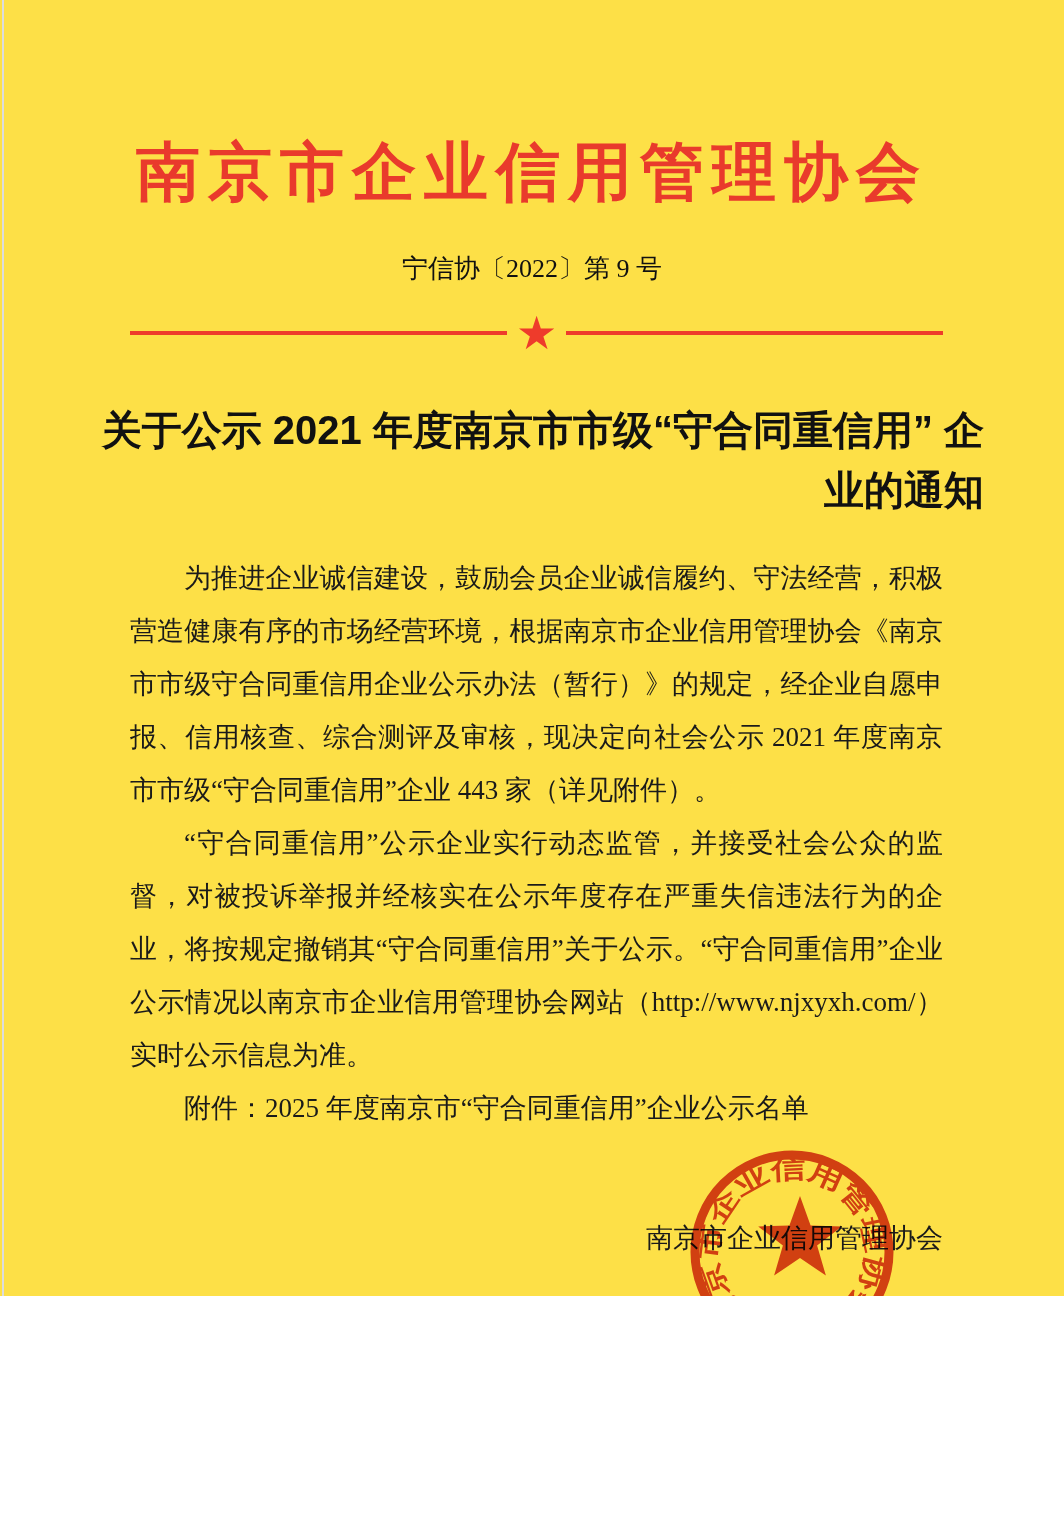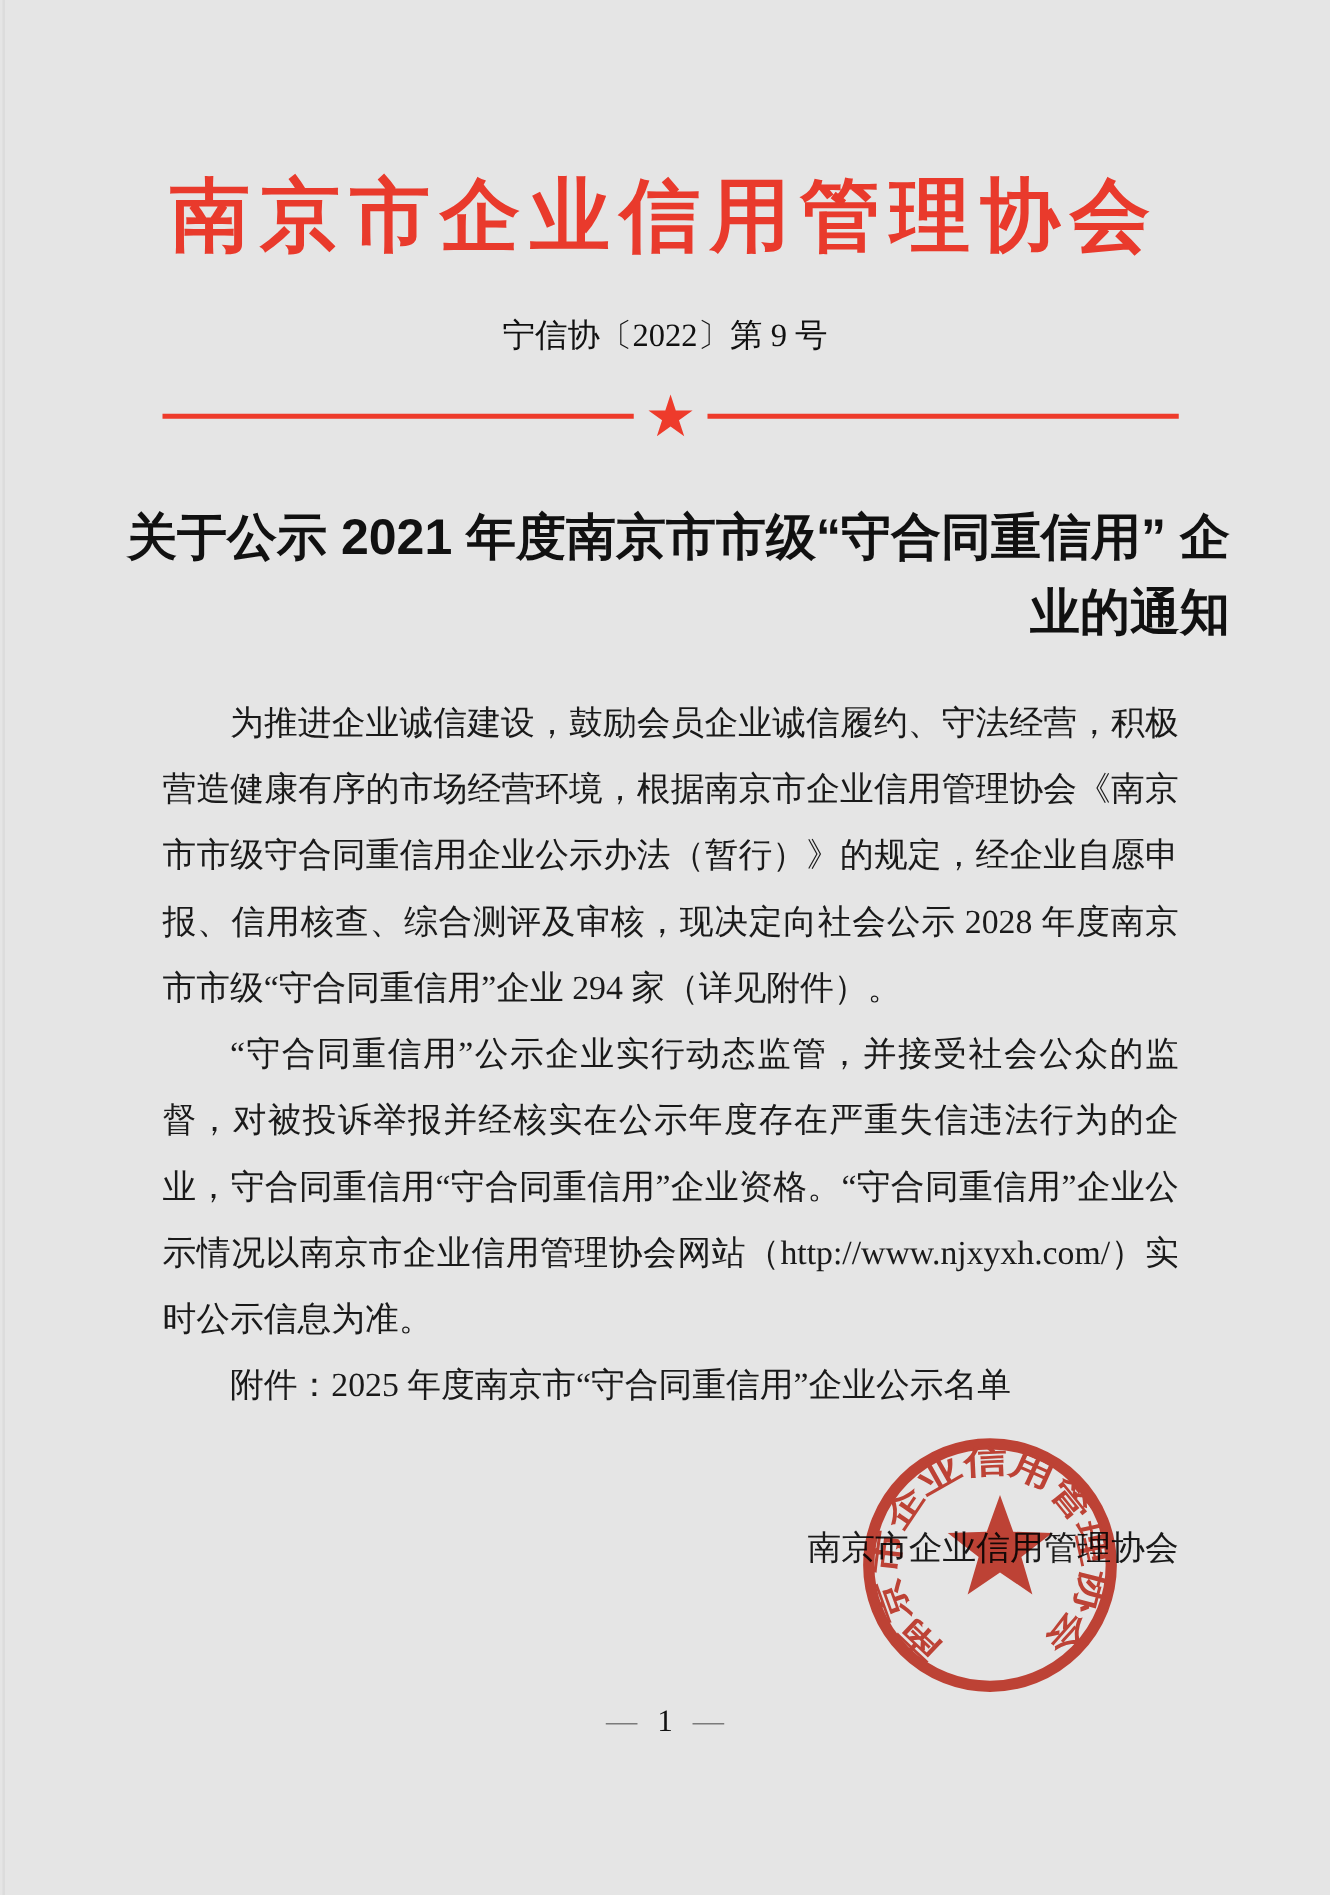--- a/index.html
+++ b/index.html
@@ -1,19 +1,19 @@
 <!DOCTYPE html>
 <html><head>
 <meta charset="utf-8">
 <style>
   html,body { margin:0; padding:0; background:#ffffff; }
   .page {
     position:relative;
-    width:1064px; height:1516px;
-    background:#e5e5e5;
+    width:1064px; height:1296px;
+    background:#fde047;
     overflow:hidden;
     font-family:"Liberation Serif","DejaVu Serif",serif;
     color:#1a1a1a;
   }
   .edge-line {
     position:absolute; left:2px; top:0; width:2px; height:100%;
     background:#dcdcdc;
   }
   .org-title {
     position:absolute; top:140px; left:0; width:100%;
@@ -97,22 +97,22 @@
 
   <div class="divider">
     <div class="seg"></div>
     <span class="star">★</span>
     <div class="seg"></div>
   </div>
 
   <div class="doc-title">关于公示 2021 年度南京市市级“守合同重信用” 企业的通知</div>
 
   <div class="body-text">
-    <p>为推进企业诚信建设，鼓励会员企业诚信履约、守法经营，积极营造健康有序的市场经营环境，根据南京市企业信用管理协会《南京市市级守合同重信用企业公示办法（暂行）》的规定，经企业自愿申报、信用核查、综合测评及审核，现决定向社会公示 2028 年度南京市市级“守合同重信用”企业 294 家（详见附件）。</p>
-    <p>“守合同重信用”公示企业实行动态监管，并接受社会公众的监督，对被投诉举报并经核实在公示年度存在严重失信违法行为的企业，守合同重信用“守合同重信用”企业资格。“守合同重信用”企业公示情况以南京市企业信用管理协会网站（http://www.njxyxh.com/）实时公示信息为准。</p>
+    <p>为推进企业诚信建设，鼓励会员企业诚信履约、守法经营，积极营造健康有序的市场经营环境，根据南京市企业信用管理协会《南京市市级守合同重信用企业公示办法（暂行）》的规定，经企业自愿申报、信用核查、综合测评及审核，现决定向社会公示 2021 年度南京市市级“守合同重信用”企业 443 家（详见附件）。</p>
+    <p>“守合同重信用”公示企业实行动态监管，并接受社会公众的监督，对被投诉举报并经核实在公示年度存在严重失信违法行为的企业，将按规定撤销其“守合同重信用”关于公示。“守合同重信用”企业公示情况以南京市企业信用管理协会网站（http://www.njxyxh.com/）实时公示信息为准。</p>
     <p class="attachment">附件：2025 年度南京市“守合同重信用”企业公示名单</p>
   </div>
 
   <div class="signature-block">
     <div>南京市企业信用管理协会</div>
   </div>
 
   <svg class="seal" viewBox="0 0 210 210">
     <circle cx="105" cy="105" r="97" fill="none" stroke="#cf392a" stroke-width="9"></circle>
     <polygon fill="#cf392a" points="113,49 123.6,78.4 154.8,79.4 130.1,98.6 138.9,128.6 113,111 87.1,128.6 95.9,98.6 71.2,79.4 102.4,78.4"></polygon>

